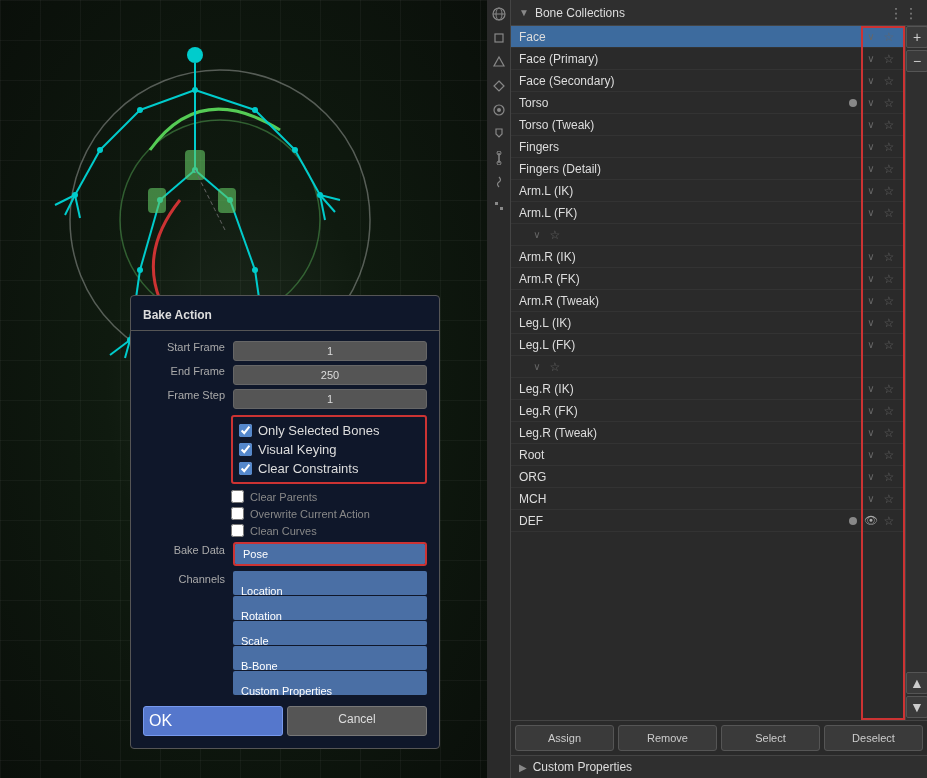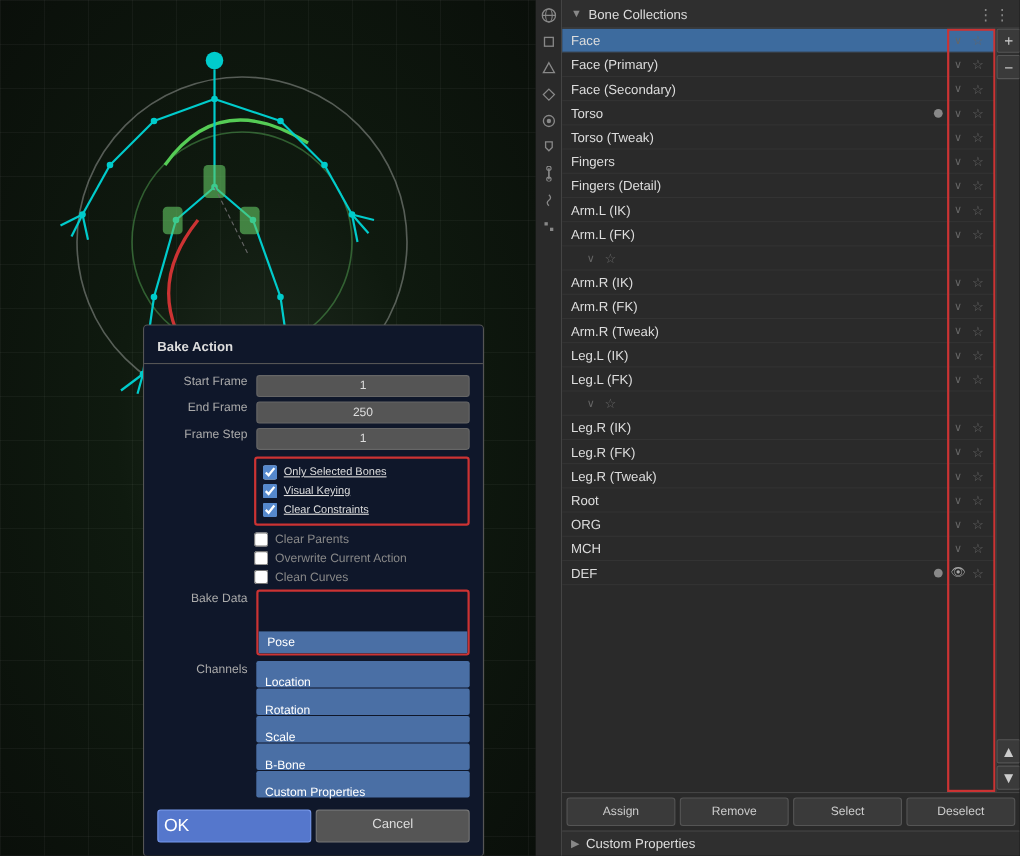--- a/index.html
+++ b/index.html
@@ -109,22 +109,21 @@
 
     .bake-checkbox-row input[type="checkbox"] {
       margin-right: 6px;
       accent-color: #5588cc;
       width: 13px;
       height: 13px;
     }
 
     .bake-checkbox-row label {
       color: #ddd;
-      font-size: 10px;
-      text-decoration: underline;
+      font-size: 13px;
     }
 
     .bake-plain-checkbox-row {
       display: flex;
       align-items: center;
       padding: 2px 12px 2px 100px;
     }
 
     .bake-plain-checkbox-row input[type="checkbox"] {
       margin-right: 6px;
@@ -160,21 +159,20 @@
       overflow: hidden;
     }
 
     .dropdown-option {
       background: #4a6fa5;
       color: #fff;
       padding: 2px 8px;
       font-size: 11px;
       height: 20px;
       line-height: 16px;
-      margin-top: 36px;
     }
 
     .dropdown-option.inactive {
       background: #555;
       color: #ccc;
     }
 
     .channels-row {
       display: flex;
       align-items: flex-start;

